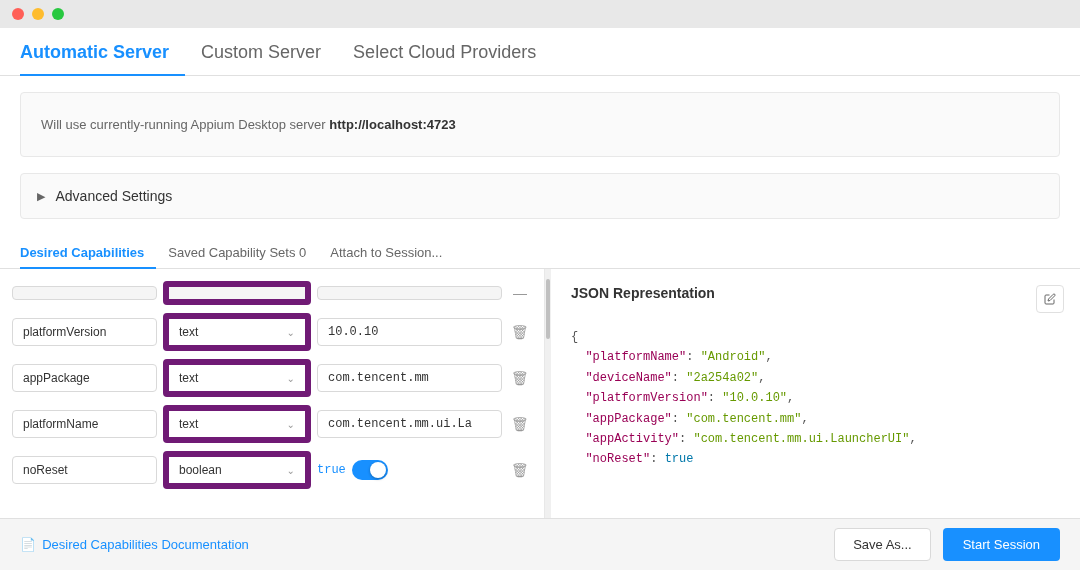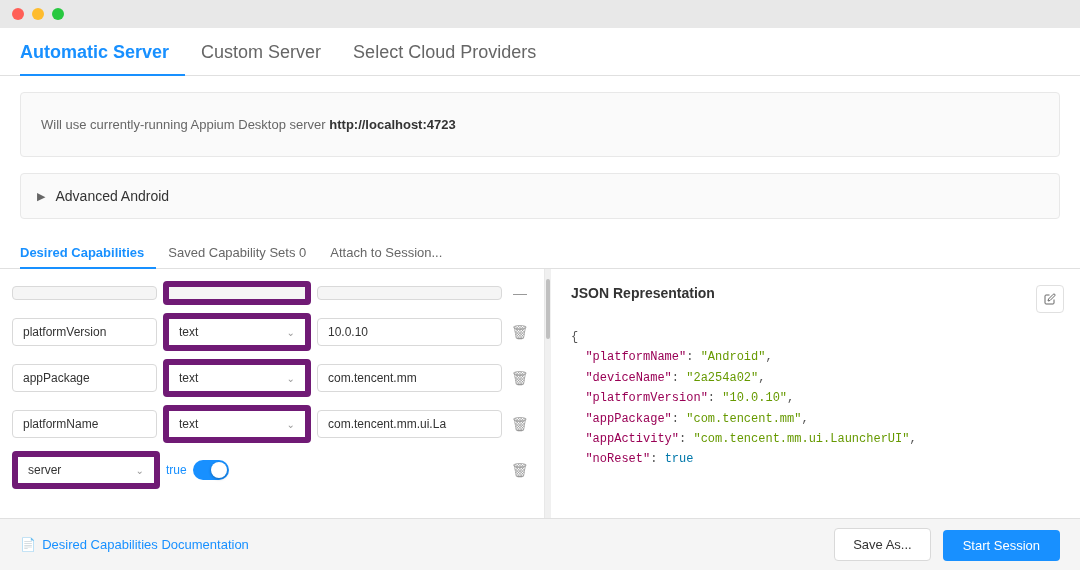--- a/index.html
+++ b/index.html
@@ -188,20 +188,21 @@
     }
     .cap-type .down-arrow { color: #999; font-size: 10px; }
     .cap-value {
       flex: 1;
       border: 1px solid #d9d9d9;
       border-radius: 4px;
       padding: 6px 10px;
       font-size: 12px;
       color: #333;
       background: #fff;
+      font-family: Liberation Mono, monospace;
     }
     .delete-btn {
       width: 24px;
       height: 24px;
       display: flex;
       align-items: center;
       justify-content: center;
       cursor: pointer;
       color: #999;
       font-size: 14px;
@@ -306,21 +307,20 @@
       display: flex;
       align-items: center;
       gap: 6px;
       color: #1890ff;
       font-size: 13px;
       cursor: pointer;
     }
     .bottom-actions {
       display: flex;
       gap: 12px;
-      align-items: flex-end;
     }
     .btn-secondary {
       padding: 8px 18px;
       border: 1px solid #d9d9d9;
       border-radius: 4px;
       background: #fff;
       font-size: 13px;
       color: #333;
       cursor: pointer;
     }
@@ -351,21 +351,21 @@
     <div class="tab-item">Custom Server</div>
     <div class="tab-item">Select Cloud Providers</div>
   </div>
 
   <div class="info-banner">
     <span>Will use currently-running Appium Desktop server </span><strong>http://localhost:4723</strong>
   </div>
 
   <div class="advanced-settings">
     <span class="chevron">▶</span>
-    <span>Advanced Android</span>
+    <span>Advanced Settings</span>
   </div>
 
   <div class="capabilities-section">
 
     <div class="sub-tab-bar">
       <div class="sub-tab active">Desired Capabilities</div>
       <div class="sub-tab">Saved Capability Sets 0</div>
       <div class="sub-tab">Attach to Session...</div>
     </div>
 
@@ -404,22 +404,23 @@
           <div class="cap-name">platformName</div>
           <div class="cap-type">
             <span>text</span>
             <span class="down-arrow">⌄</span>
           </div>
           <div class="cap-value cap-long-text" style="overflow:hidden;text-overflow:ellipsis;white-space:nowrap;">com.tencent.mm.ui.La</div>
           <div class="delete-btn">🗑</div>
         </div>
 
         <div class="cap-row">
+          <div class="cap-name">noReset</div>
           <div class="cap-type">
-            <span>server</span>
+            <span>boolean</span>
             <span class="down-arrow">⌄</span>
           </div>
           <div class="cap-value" style="display:flex;align-items:center;gap:6px;border:none;padding:0;">
             <span class="toggle-label">true</span>
             <div class="toggle"></div>
           </div>
           <div class="delete-btn">🗑</div>
         </div>
 
       </div>

